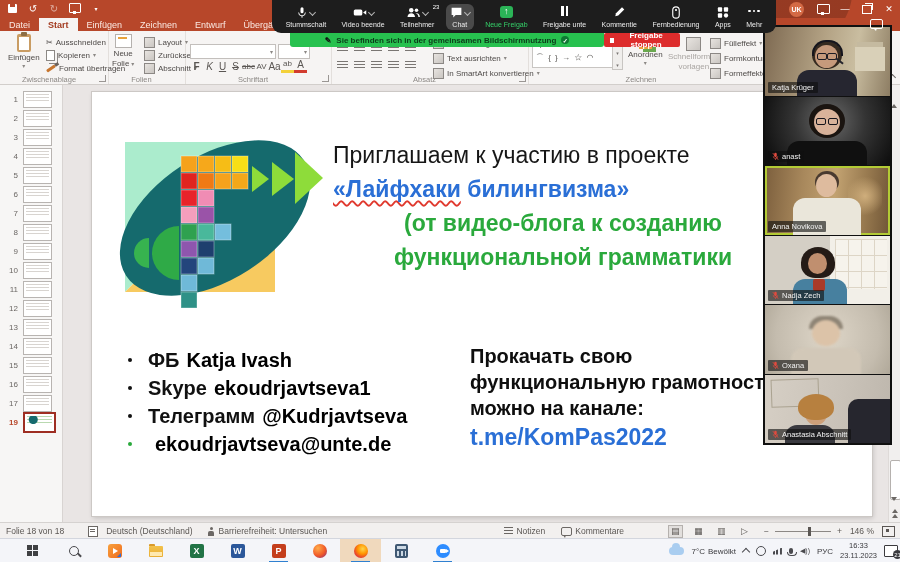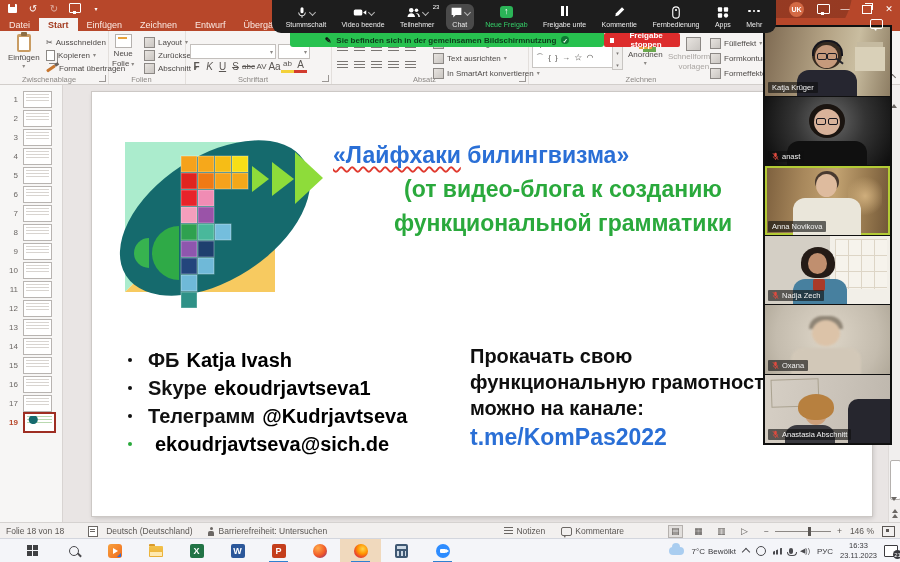--- a/index.html
+++ b/index.html
@@ -512,20 +512,21 @@
           <rect x="78" y="192" width="16" height="16" fill="#2f9187"></rect>
         </g>
         <path d="M76 126 A27 27 0 0 0 76 180 Z" fill="#2faa47"></path>
         <path d="M46 138 A15 15 0 0 0 46 168 Z" fill="#37b34f"></path>
         <polygon points="149,66 149,92 166,79" fill="#8edc3a"></polygon>
         <polygon points="169,62 169,96 191,79" fill="#8edc3a"></polygon>
         <polygon points="192,52 192,104 220,78" fill="#8edc3a"></polygon>
       </svg>
 
       <div class="heading">
+        <div class="h-black">Приглашаем к участию в проекте</div>
         <div class="h-blue"><span class="squig">«Лайфхаки</span><span> билингвизма»</span></div>
         <div class="h-green">(от видео-блога к созданию</div>
         <div class="h-green">функциональной грамматики</div>
       </div>
 
       <div class="contacts">
         <div class="c-row">
             <span class="dot"></span>
             <span class="c-label">ФБ</span>
             <span class="c-value">Katja Ivash</span>
@@ -536,21 +537,21 @@
             <span class="c-value">ekoudrjavtseva1</span>
           </div>
         <div class="c-row">
             <span class="dot"></span>
             <span class="c-label">Телеграмм</span>
             <span class="c-value">@Kudrjavtseva</span>
           </div>
         <div class="c-row green">
             <span class="dot"></span>
             <span class="c-label"></span>
-            <span class="c-value">ekoudrjavtseva@sich.de</span>
+            <span class="c-value">ekoudrjavtseva@unte.de</span>
           </div>
       </div>
 
       <div class="promo">
         <div>Прокачать свою</div>
         <div>функциональную грамотность</div>
         <div>можно на канале:</div>
         <div class="p-link">t.me/KomPas2022</div>
       </div>
     </div>

